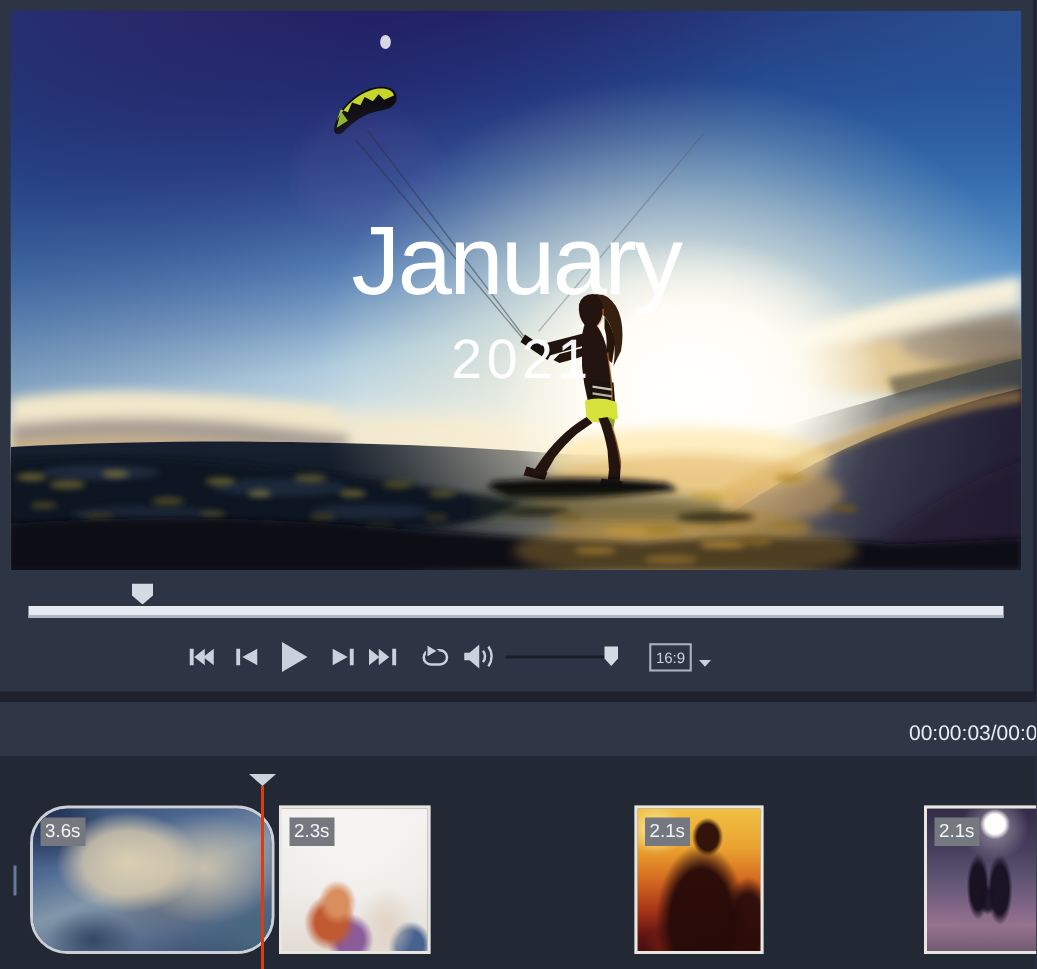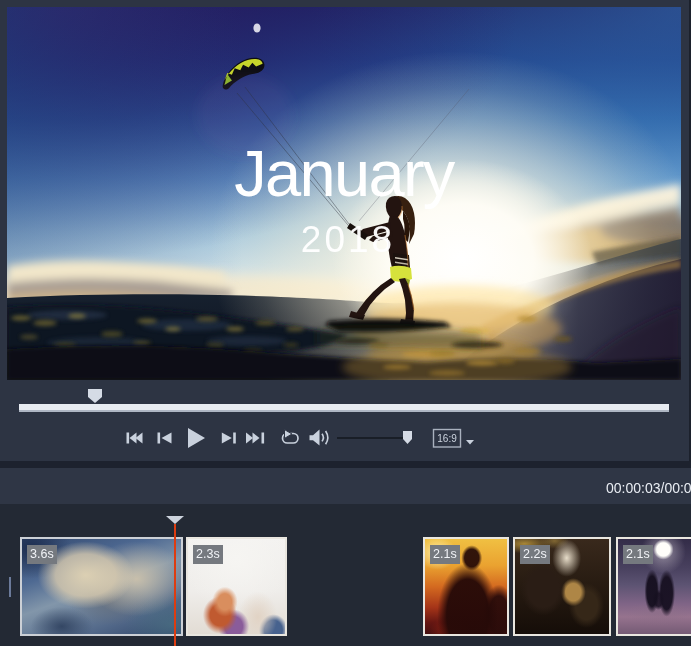--- a/index.html
+++ b/index.html
@@ -256,21 +256,21 @@
       <g transform="translate(237,66) scale(0.93) translate(-237,-66)">
         <path d="M214,80 C216,68 226,56 240,51 C250,48 258,50 259,57 C259,63 254,66 246,67 C236,69 227,75 221,82 C218,85 214,84 214,80 Z" fill="#0d0d12"></path>
         <path d="M216,74 C222,63 231,55 241,52 C249,50 256,51 257,56 L250,59 L246,55 L242,60 L236,57 L233,63 L227,61 L224,68 L219,66 Z" fill="#c6d52b"></path>
         <path d="M216,79 L219,67 L224,74 Z" fill="#8fba28"></path>
       </g>
       <ellipse cx="250" cy="21" rx="3.6" ry="4.6" fill="rgba(240,240,246,0.88)"></ellipse>
 
       <ellipse cx="238" cy="108" rx="48" ry="40" fill="rgba(130,100,170,0.10)" filter="url(#b6)"></ellipse>
     </svg>
     <div id="vtext1">January</div>
-    <div id="vtext2">2018</div>
+    <div id="vtext2">2021</div>
     <svg style="position:absolute;left:0;top:0" width="674" height="373" viewBox="0 0 674 373">
 
       <g stroke="rgba(46,48,60,0.48)" stroke-width="0.9" fill="none">
         <line x1="342" y1="217" x2="238" y2="80"></line>
         <line x1="346" y1="224" x2="230" y2="86"></line>
       </g>
       <line x1="352" y1="214" x2="462" y2="82" stroke="rgba(85,85,100,0.35)" stroke-width="0.9"></line>
 
       <g fill="#231410">
 
@@ -358,35 +358,31 @@
       </g>
     </svg>
   </div>
 
   <div id="sep1"></div>
   <div id="toolbar">
       <div id="timecode">00:00:03/00:00:12</div>
     </div>
 
   <div id="timeline">
-    <div class="clip" id="c1" style="left:20px;width:163px;border-color:#ccd0d6;">
+    <div class="clip" id="c1" style="left:20px;width:163px;border-color:#ccd0d6;border-radius:25px;">
       <div class="cbg1" style="position:absolute;inset:0;"></div>
       <div class="lab">3.6s</div>
     </div>
     <div class="clip" id="c2" style="left:186px;width:101px;">
       <div class="cbg2" style="position:absolute;inset:0;"></div>
       <div class="lab">2.3s</div>
     </div>
     <div class="clip" id="c4" style="left:423px;width:86px;">
       <div class="cbg4" style="position:absolute;inset:0;"></div>
       <div class="lab">2.1s</div>
-    </div>
-    <div class="clip" id="c5" style="left:513px;width:98px;">
-      <div class="cbg5" style="position:absolute;inset:0;"></div>
-      <div class="lab">2.2s</div>
     </div>
     <div class="clip" id="c6" style="left:616px;width:85px;">
       <div class="cbg6" style="position:absolute;inset:0;"></div>
       <div class="lab">2.1s</div>
     </div>
     <div id="lefttick"></div>
     <div id="phtri"></div>
     <div id="phline"></div>
   </div>
   <div id="rightedge"></div>

